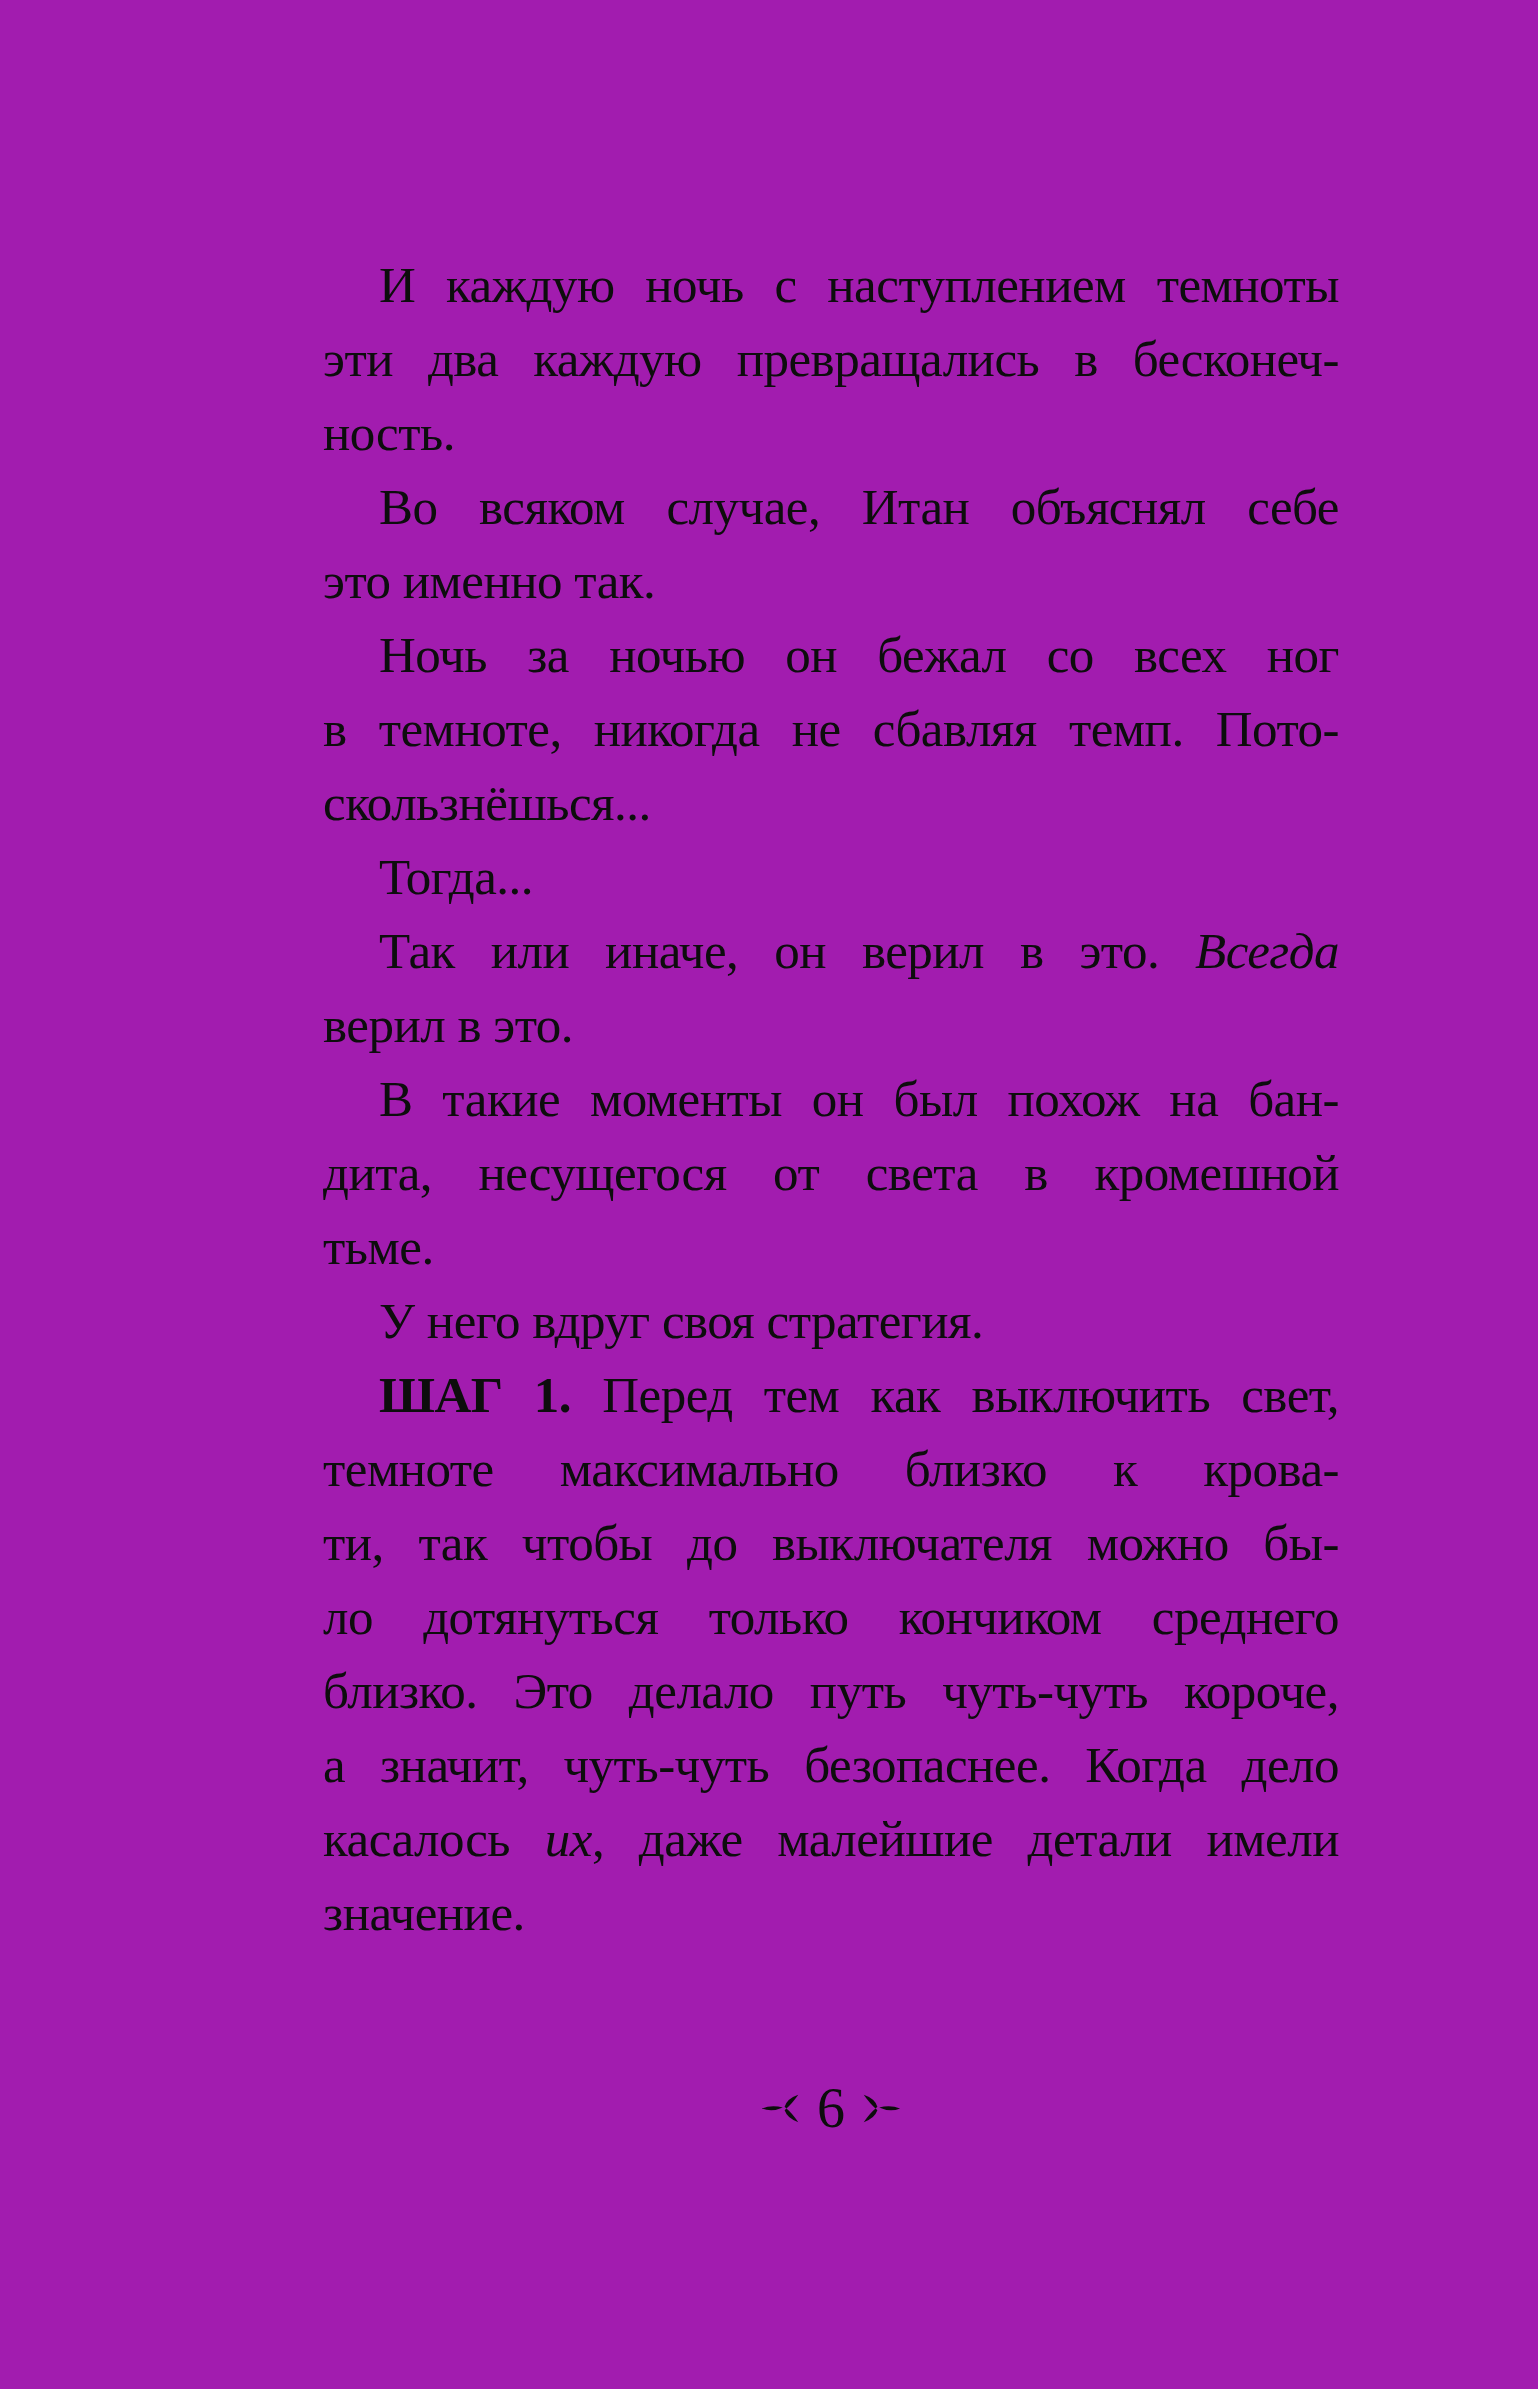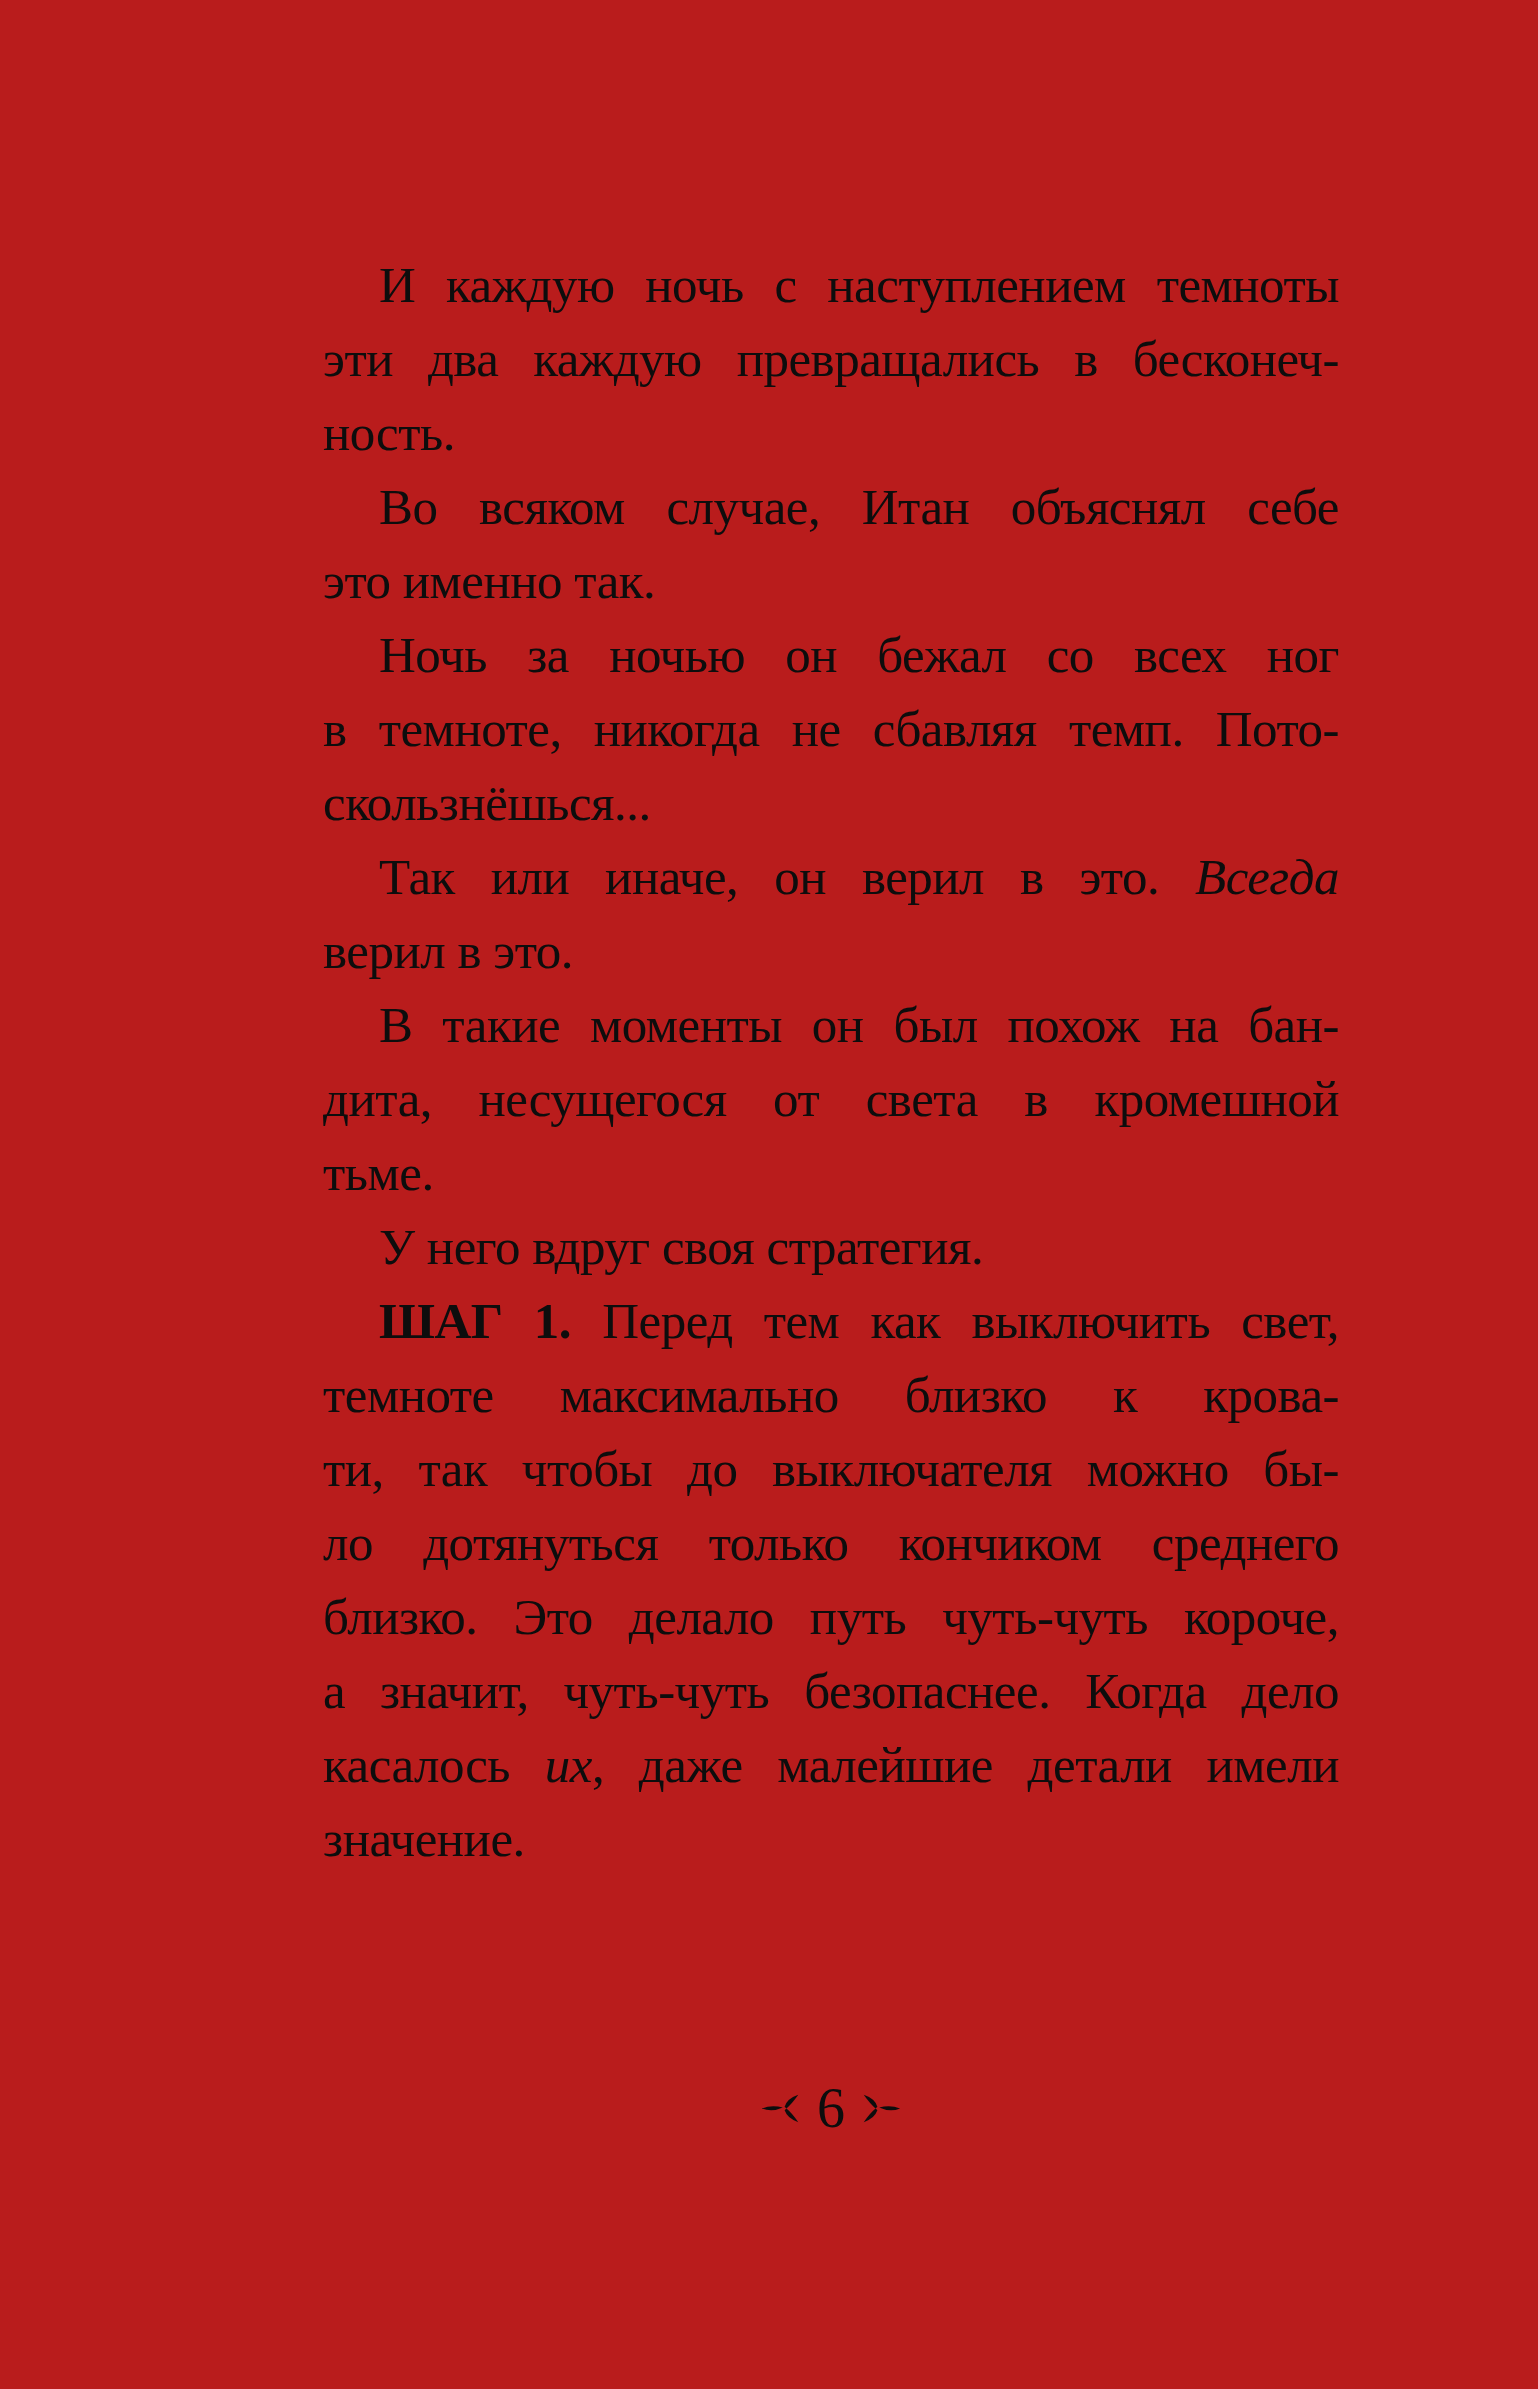--- a/index.html
+++ b/index.html
@@ -1,20 +1,20 @@
 <!DOCTYPE html>
 <html style="font-size:14.6px"><head>
 <meta charset="utf-8">
 <style>
   html, body { margin: 0; padding: 0; background: #e8e8e8; }
   .sheet {
     position: relative;
     width: 1539px;
     height: 2389px;
-    background: #b91c1c;
+    background: #a21caf;
     font-family: "Liberation Serif", "DejaVu Serif", serif;
     color: #0d0d0d;
     overflow: hidden;
   }
   .text-block {
     position: absolute;
     left: 323px;
     top: 248px;
     width: 1016px;
     font-size: 51px;
@@ -62,20 +62,21 @@
 
   <div class="text-block">
     <p class="line indent fill"><span>И каждую ночь с наступлением темноты</span></p>
     <p class="line fill"><span>эти два каждую превращались в бесконеч-</span></p>
     <p class="line last"><span>ность.</span></p>
     <p class="line indent fill"><span>Во всяком случае, Итан объяснял себе</span></p>
     <p class="line last"><span>это именно так.</span></p>
     <p class="line indent fill"><span>Ночь за ночью он бежал со всех ног</span></p>
     <p class="line fill"><span>в темноте, никогда не сбавляя темп. Пото-</span></p>
     <p class="line last"><span>скользнёшься...</span></p>
+    <p class="line indent last"><span>Тогда...</span></p>
     <p class="line indent fill"><span>Так или иначе, он верил в это. </span><span class="seg-i">Всегда</span></p>
     <p class="line last"><span>верил в это.</span></p>
     <p class="line indent fill"><span>В такие моменты он был похож на бан-</span></p>
     <p class="line fill"><span>дита, несущегося от света в кромешной</span></p>
     <p class="line last"><span>тьме.</span></p>
     <p class="line indent last"><span>У него вдруг своя стратегия.</span></p>
     <p class="line indent fill"><span class="seg-b">ШАГ 1.</span><span> Перед тем как выключить свет,</span></p>
     <p class="line fill"><span>темноте максимально близко к крова-</span></p>
     <p class="line fill"><span>ти, так чтобы до выключателя можно бы-</span></p>
     <p class="line fill"><span>ло дотянуться только кончиком среднего</span></p>

